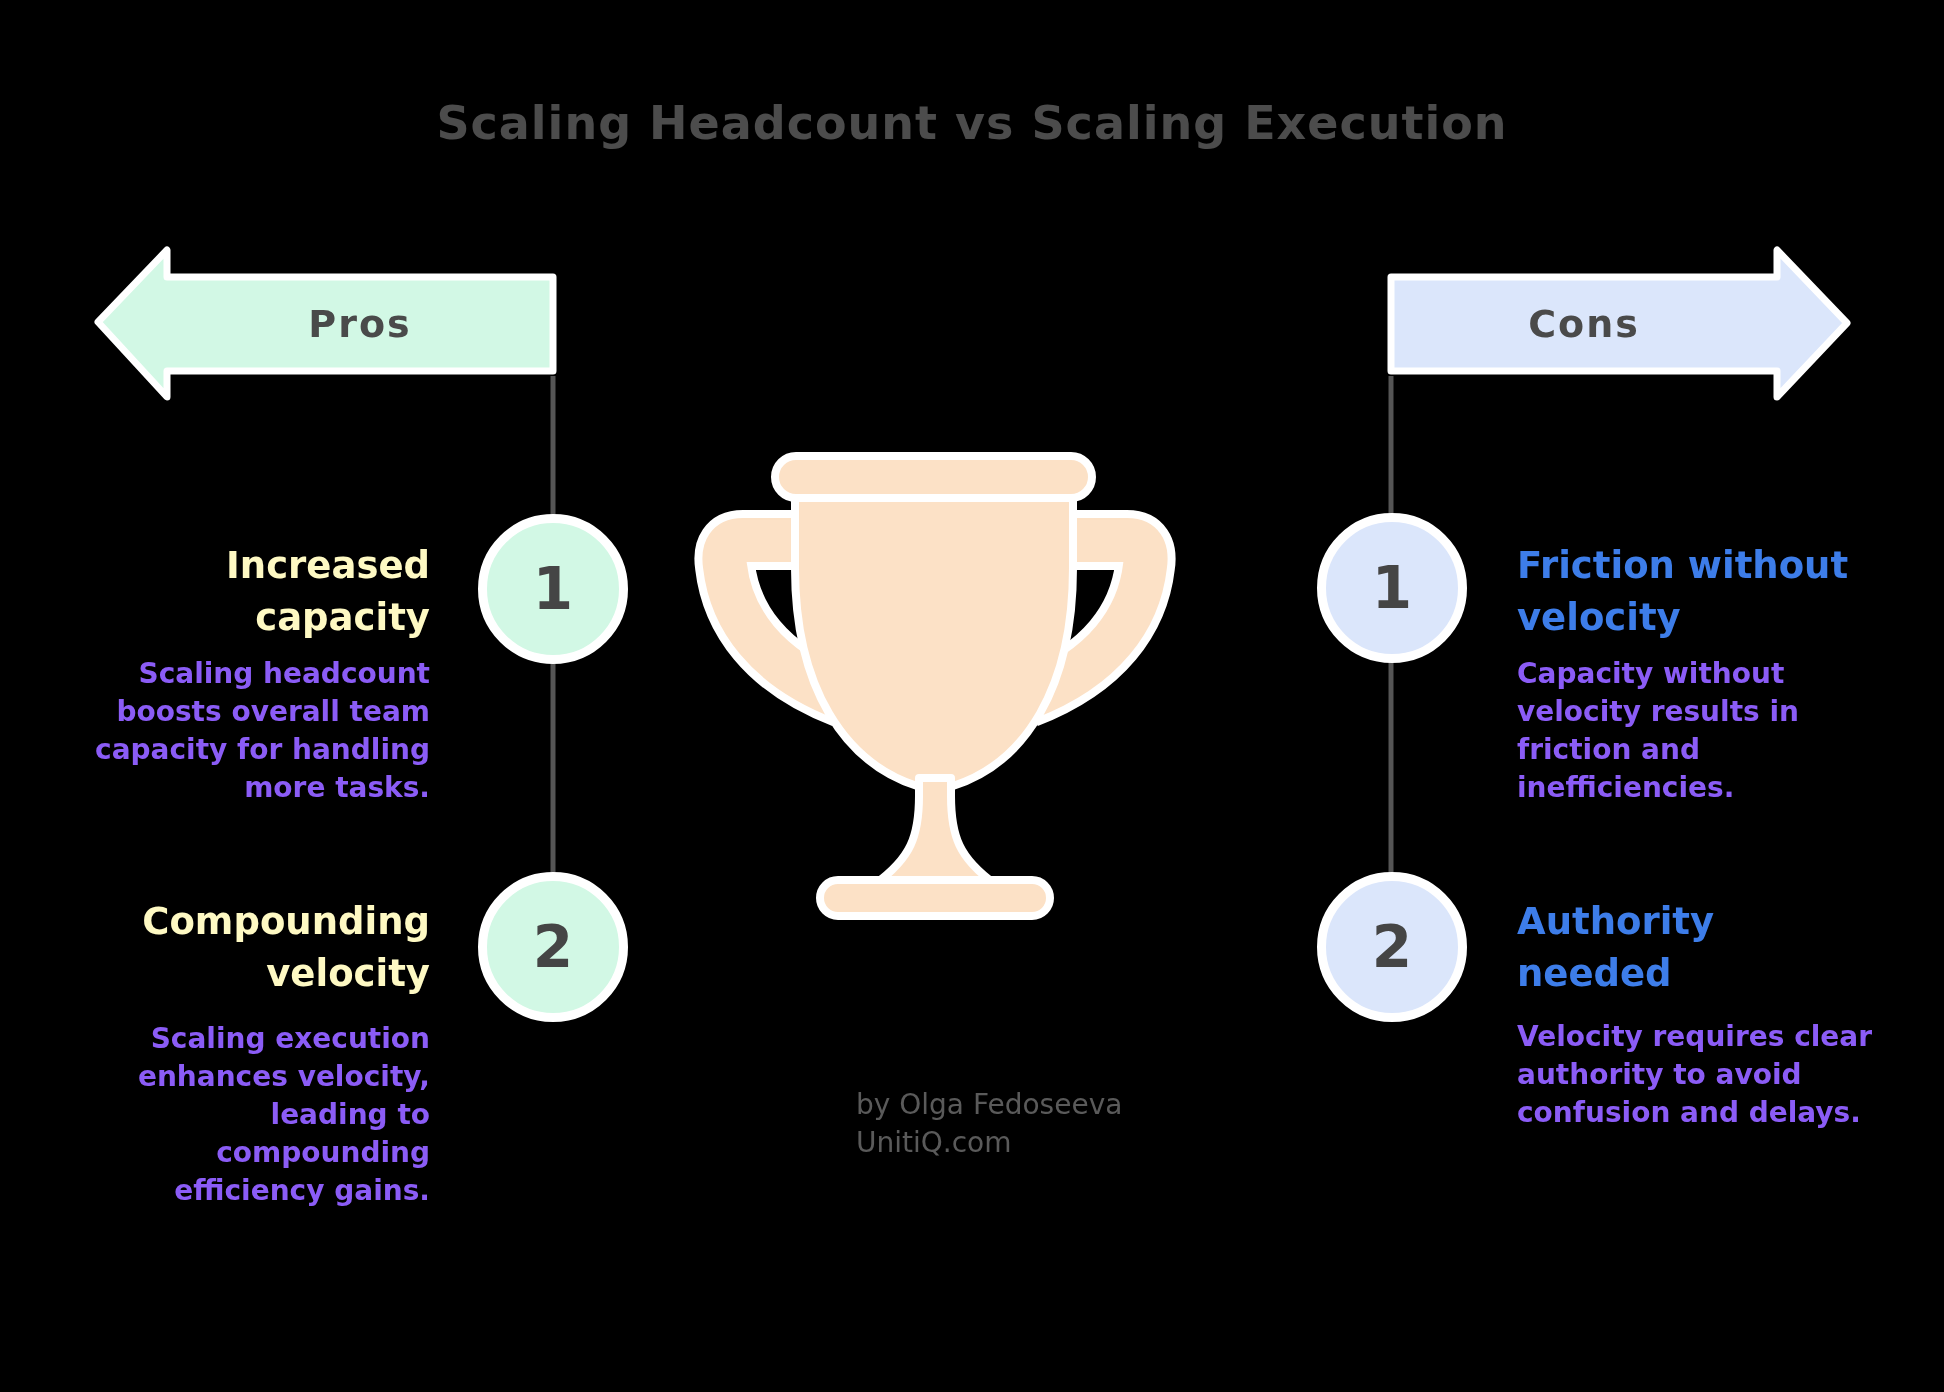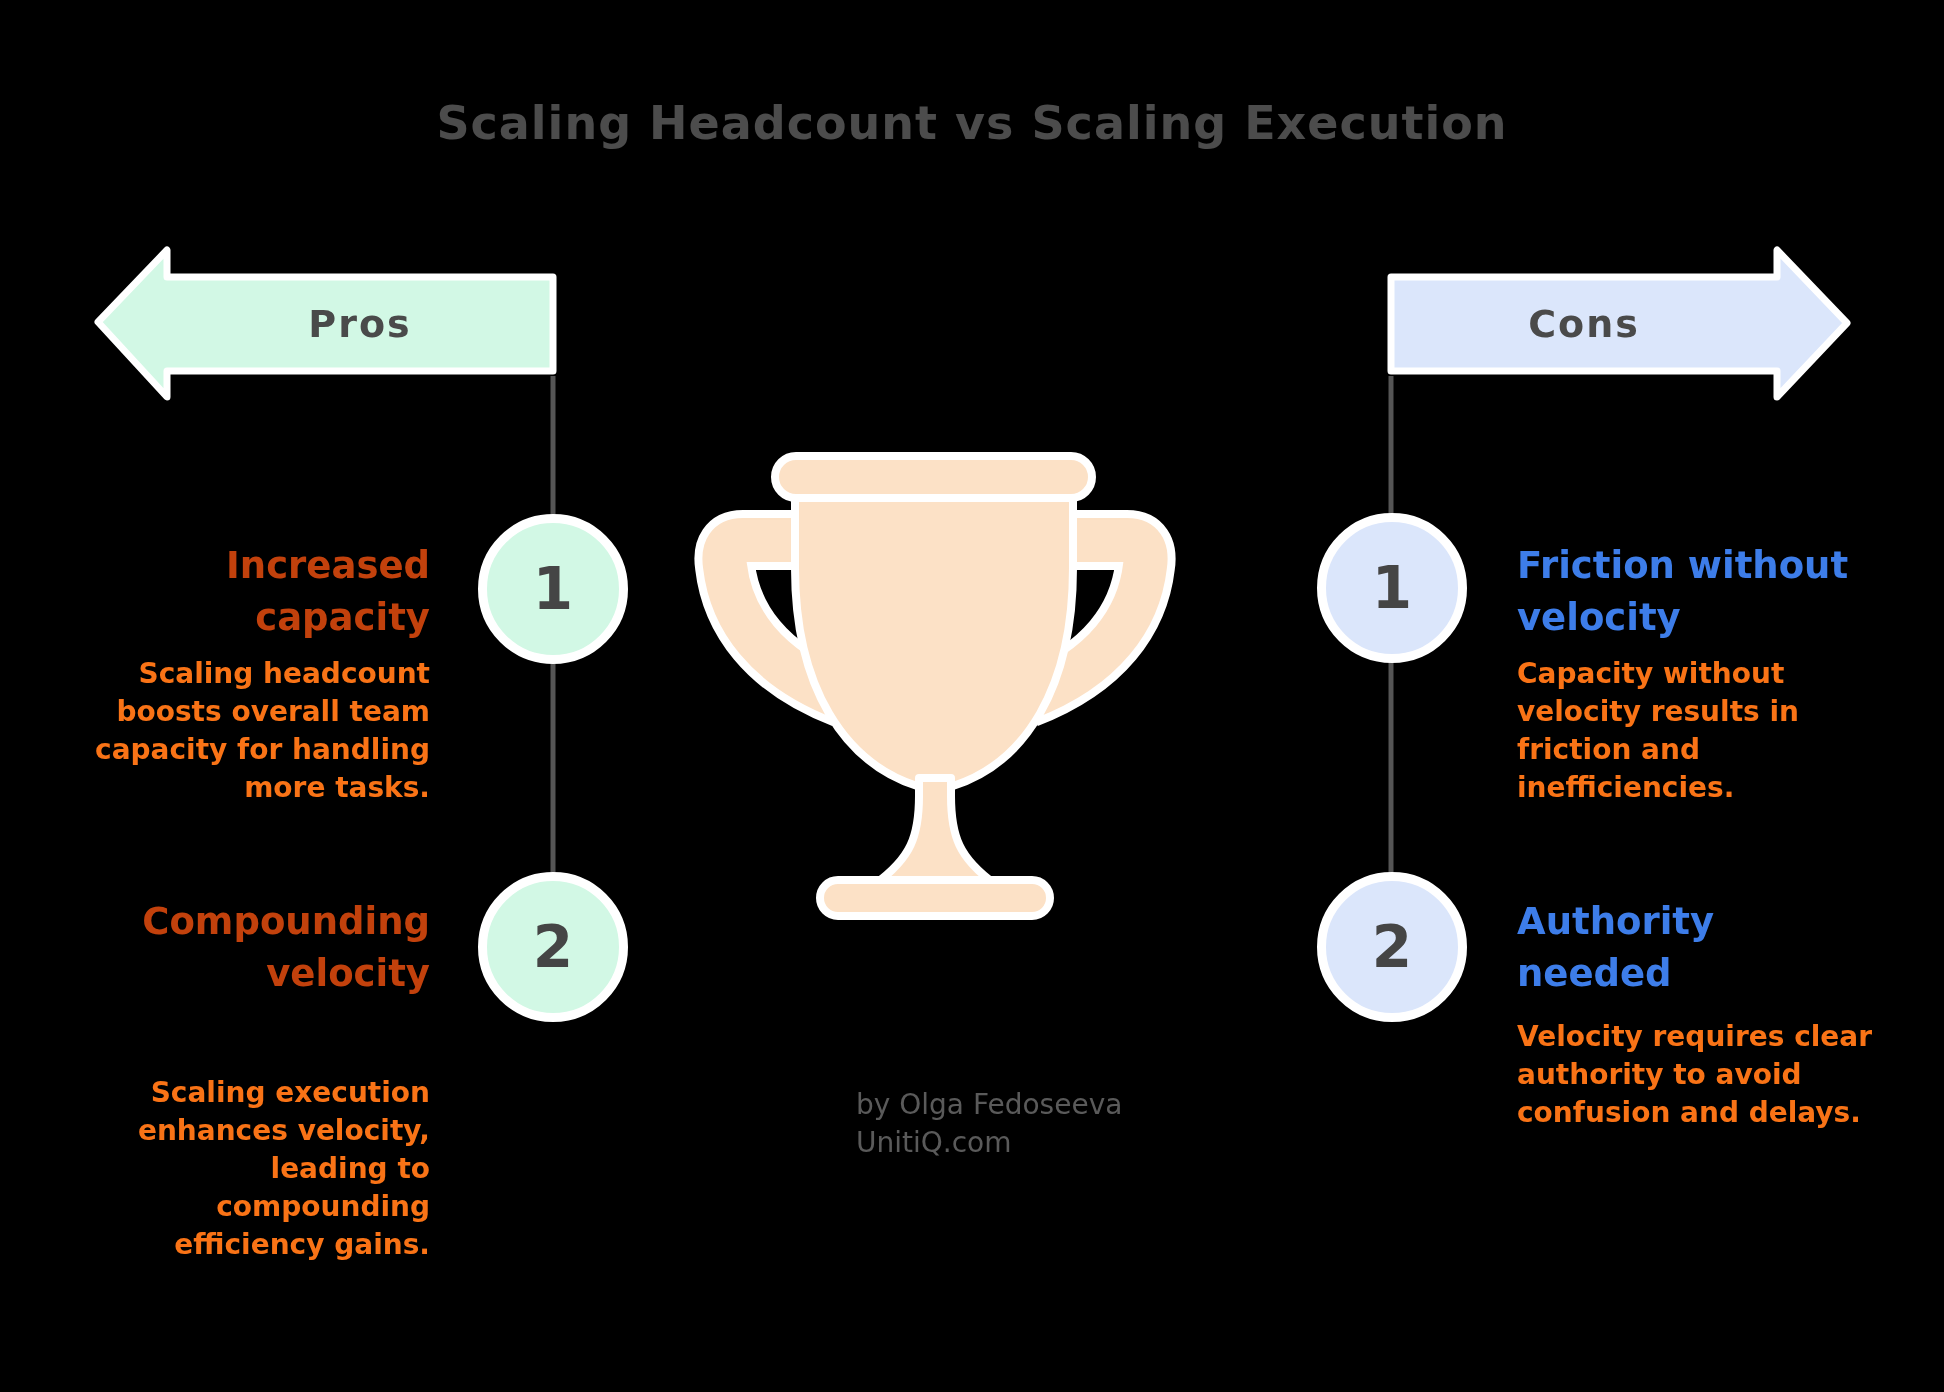--- a/index.html
+++ b/index.html
@@ -23,23 +23,23 @@
   .badge {
     position:absolute; width:132px; height:132px; box-sizing:content-box;
     border:9px solid #ffffff; border-radius:50%;
     display:flex; align-items:center; justify-content:center;
     font-size:58px; font-weight:bold; color:#454545;
   }
   .badge.mint { background:#d2f8e5; }
   .badge.blue { background:#dbe6fb; }
   .tb { position:absolute; white-space:pre-line; font-weight:bold; }
   .heading { font-size:37px; line-height:52px; }
-  .heading.green { color:#c2410c; }
+  .heading.green { color:#fef9c3; }
   .heading.blue  { color:#3d7de9; }
-  .body-text { font-size:28px; line-height:38px; color:#f97316; }
+  .body-text { font-size:28px; line-height:38px; color:#8b5cf6; }
   .left-col  { left:40px;  width:390px; text-align:right; }
   .right-col { left:1517px; width:430px; text-align:left; }
   .attribution {
     position:absolute; left:856px; top:1086px; white-space:pre-line;
     font-size:28px; line-height:38px; font-weight:normal; color:#5a5a5a;
   }
   .trophy { position:absolute; left:695px; top:448px; overflow:visible; }
 </style>
 </head>
 <body>
@@ -73,21 +73,21 @@
   </div>
 
   <div class="tb heading green left-col" style="top:540px">Increased
 capacity</div>
   <div class="tb body-text left-col" style="top:655px">Scaling headcount
 boosts overall team
 capacity for handling
 more tasks.</div>
   <div class="tb heading green left-col" style="top:896px">Compounding
 velocity</div>
-  <div class="tb body-text left-col" style="top:1074px">Scaling execution
+  <div class="tb body-text left-col" style="top:1020px">Scaling execution
 enhances velocity,
 leading to
 compounding
 efficiency gains.</div>
 
   <div class="tb heading blue right-col" style="top:540px">Friction without
 velocity</div>
   <div class="tb body-text right-col" style="top:655px">Capacity without
 velocity results in
 friction and

